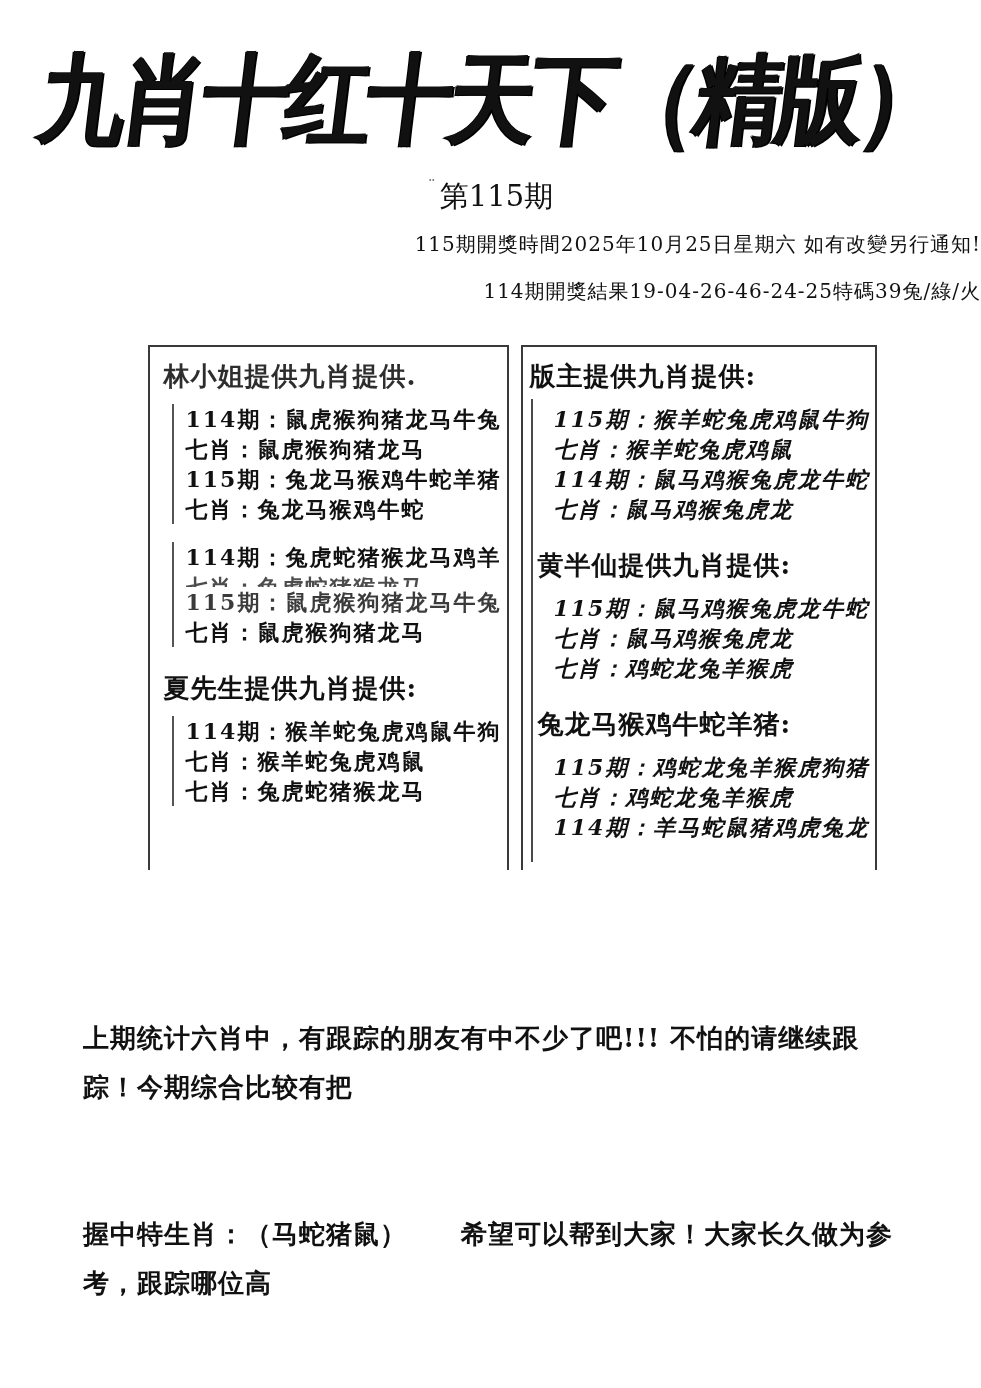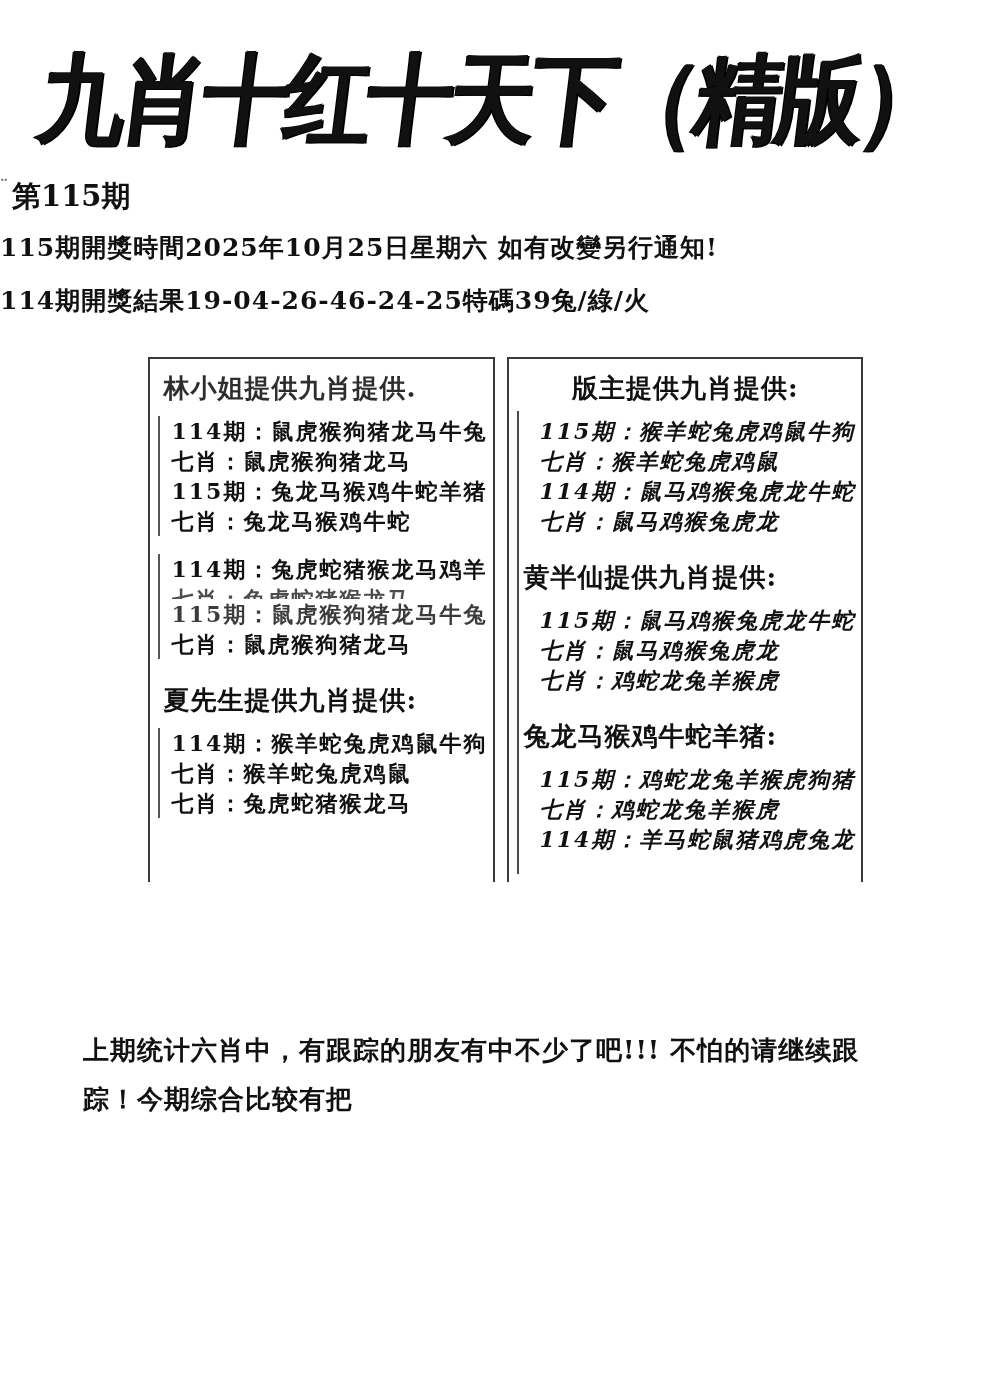--- a/index.html
+++ b/index.html
@@ -10,43 +10,43 @@
   }
   
   .masthead {
     margin-top:42px; text-align:center;
     font-family:"DejaVu Sans","Liberation Sans",sans-serif;
     font-size:86px; font-weight:900; letter-spacing:-4px;
     transform:skewX(-7deg) scaleY(1.14); transform-origin:center;
     text-shadow:2px 1px 0 #000, -1px 1px 0 #000;
     white-space:nowrap;
   }
-  .issue-row { text-align:left; margin-top:18px; font-size:29px; font-weight:700; }
+  .issue-row { text-align:center; margin-top:18px; font-size:29px; font-weight:400; }
   .noise { color:#777; font-size:16px; vertical-align:top; margin-right:4px; }
-  .info-line { text-align:left; font-size:25px; font-weight:700; margin-top:14px; letter-spacing:1px; }
+  .info-line { text-align:right; font-size:20px; font-weight:400; margin-top:14px; letter-spacing:1px; }
   .info-line.second { margin-top:20px; }
 
   
   .tips-wrap {
     width:686px; margin:40px auto 0; display:flex; gap:12px; align-items:stretch;
   }
   .cell {
     flex:1; border:2px solid #3a3a3a; border-bottom:none;
     padding:4px 6px 10px 6px; position:relative; min-height:458px;
   }
   .cell.right::before {           
     content:""; position:absolute; left:8px; top:52px; bottom:8px;
     border-left:2px solid #4a4a4a;
   }
   .sec { margin:2px 0 18px 0; position:relative; }
   .sec-h {
     margin:0; font-size:26px; font-weight:700; padding:6px 0 10px 8px; letter-spacing:1px;
   }
-  .sec-h.center { text-align:center; padding-left:0; }
-  .lines { border-left:2px solid #555; padding:0 0 0 12px; margin-left:2px; }
+  .sec-h.center { padding-left:0; }
+  .lines { border-left:2px solid #555; padding:0 0 0 12px; margin-left:16px; }
   .cell.right .lines { border-left:none; margin-left:12px;font-style:italic; }
   .line {
     font-size:22px; font-weight:700; line-height:30px; letter-spacing:2px; white-space:nowrap;
   }
   .line.eroded { height:15px; overflow:hidden; opacity:.75; filter:blur(.3px); }
   .line.noisy  { opacity:.82; filter:blur(.4px); }
   .sec-h.eroded-top { opacity:.88; }
 
   
   .para {
@@ -124,14 +124,15 @@
         <div class="line">115期：鸡蛇龙兔羊猴虎狗猪</div>
         <div class="line">七肖：鸡蛇龙兔羊猴虎</div>
         <div class="line">114期：羊马蛇鼠猪鸡虎兔龙</div>
       </div>
     </section>
   </div>
 </div>
 
 <div class="para">
   <div class="p1">上期统计六肖中，有跟踪的朋友有中不少了吧!!! 不怕的请继续跟踪！今期综合比较有把</div>
+  <div class="p2">握中特生肖：（马蛇猪鼠）　　希望可以帮到大家！大家长久做为参考，跟踪哪位高</div>
   
 </div>
 
 </body></html>

